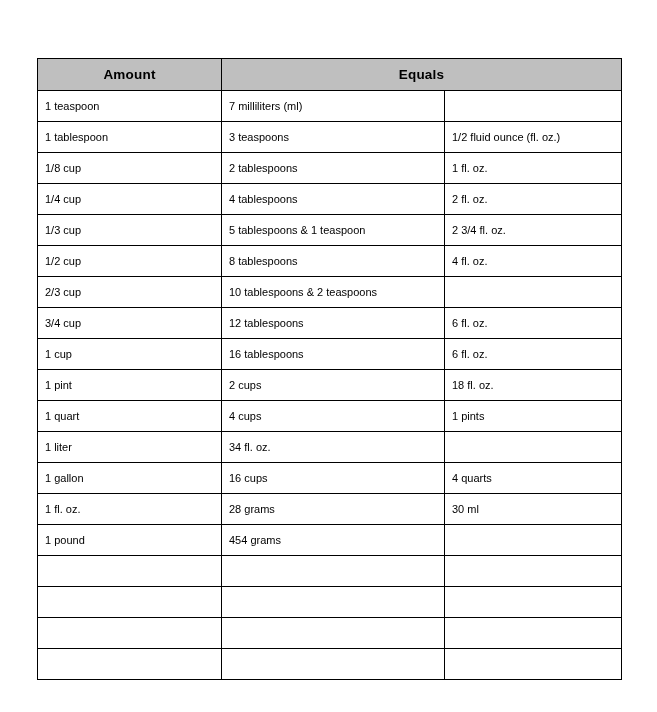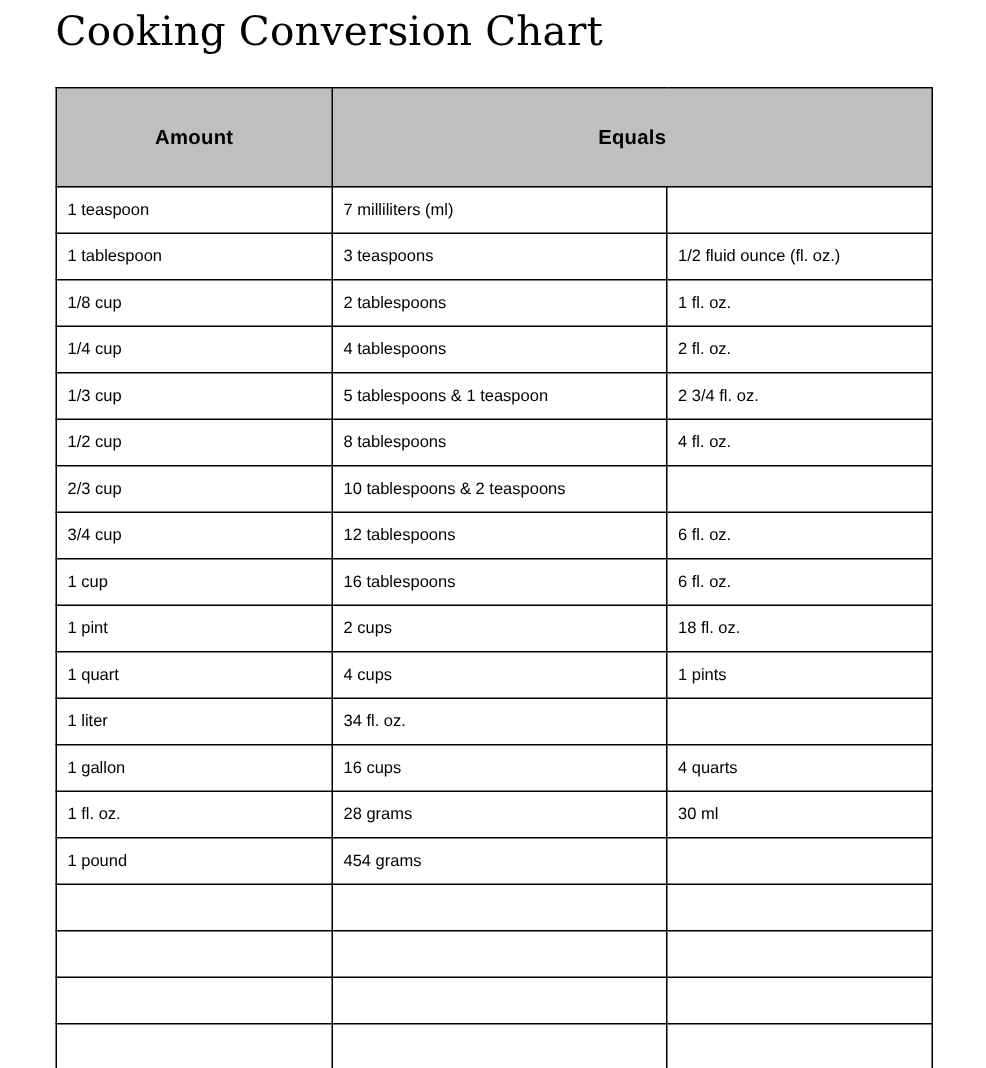--- a/index.html
+++ b/index.html
@@ -45,21 +45,21 @@
     width: 584px;
     border: 1px solid #000000;
   }
   table.conv col.c1 { width: 184px; }
   table.conv col.c2 { width: 223px; }
   table.conv col.c3 { width: 177px; }
 
   table.conv th,
   table.conv td {
     border: 1px solid #000000;
-    padding: 17px;
+    padding: 0;
     vertical-align: middle;
     color: #000000;
   }
   table.conv thead th {
     background: #bfbfbf;
     height: 31px;
     font-size: 13.5px;
     font-weight: 700;
     text-align: center;
     letter-spacing: 0.2px;
@@ -76,21 +76,20 @@
   }
   table.conv tbody tr.empty-row td {
     height: 30px;
   }
 </style>
 </head>
 <body>
 
 <div class="page">
 
-  <div class="page-title">Cooking Conversion Chart</div>
 
   <div class="table-wrap">
     <table class="conv">
       <colgroup>
         <col class="c1">
         <col class="c2">
         <col class="c3">
       </colgroup>
       <thead>
         <tr>

